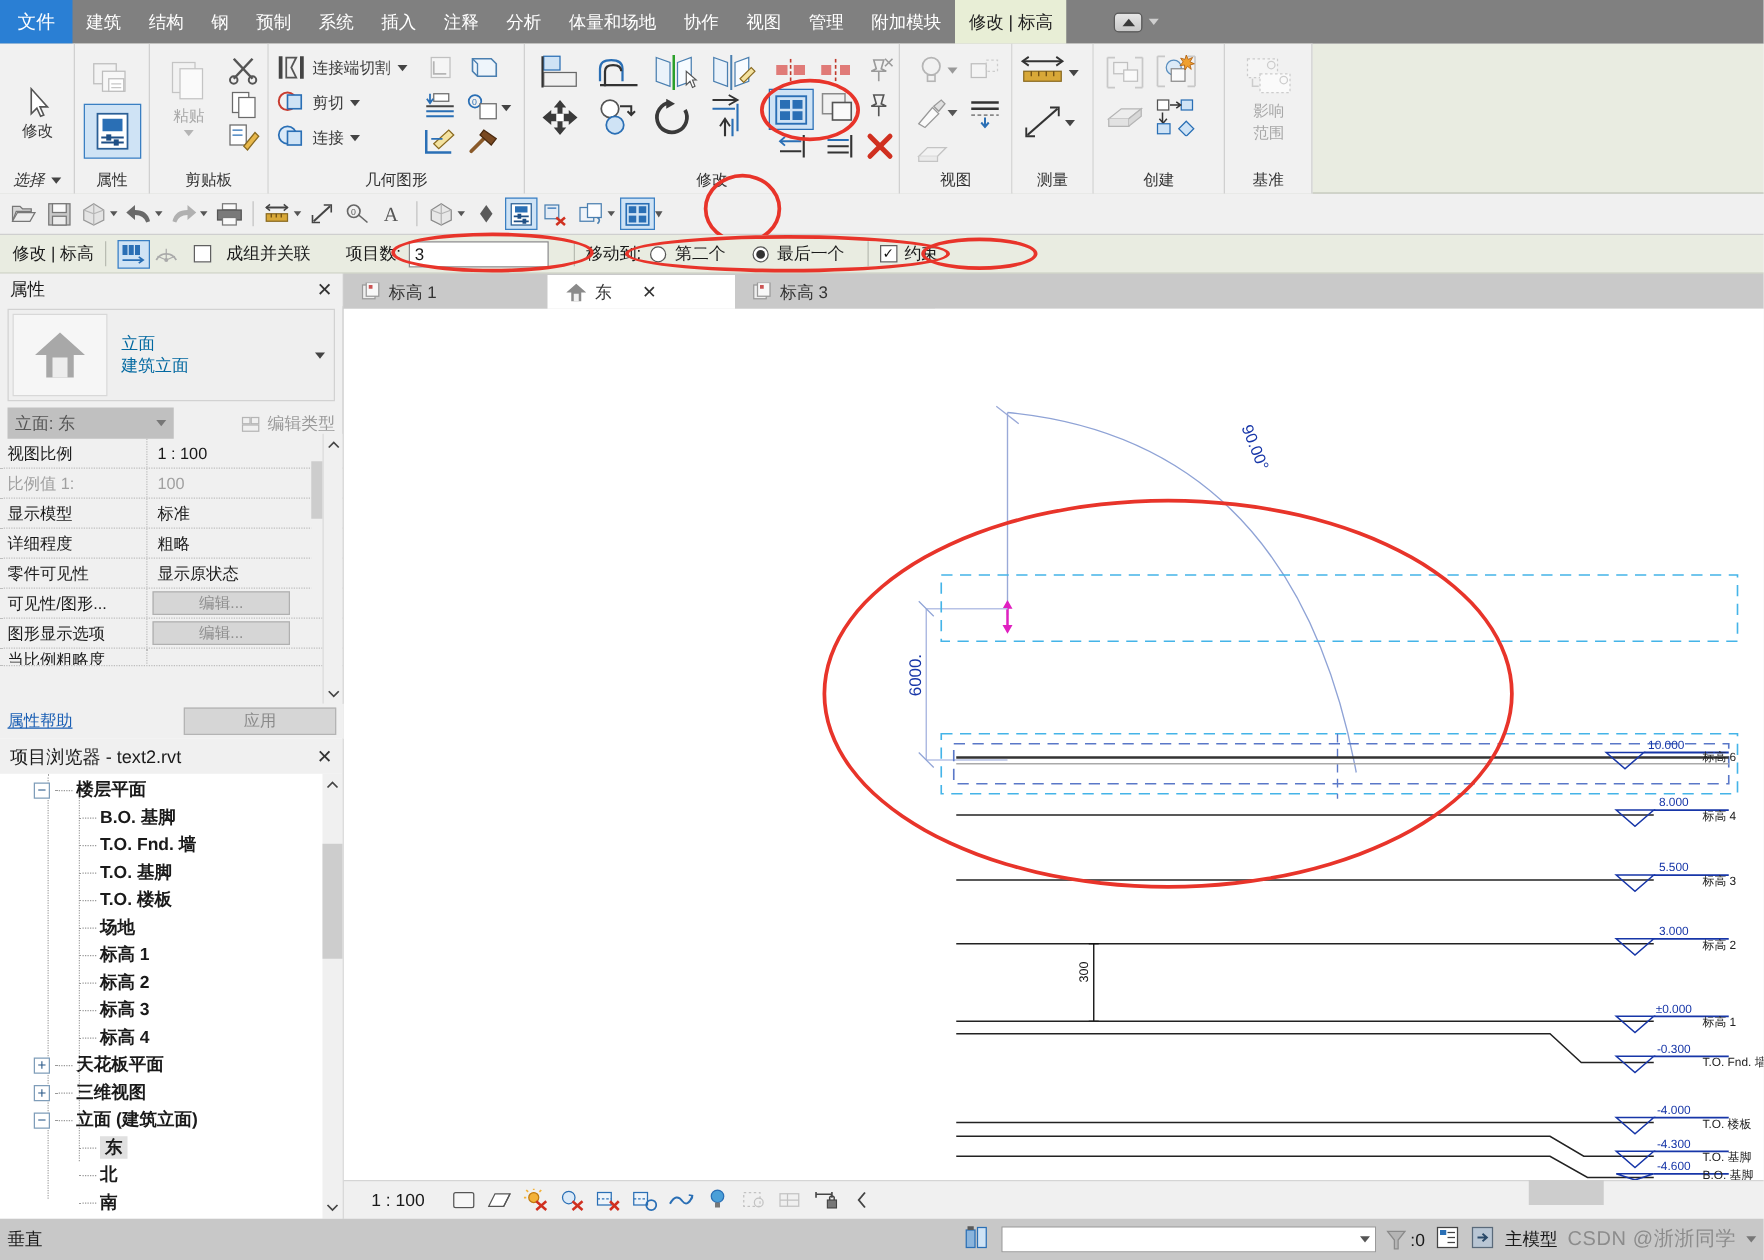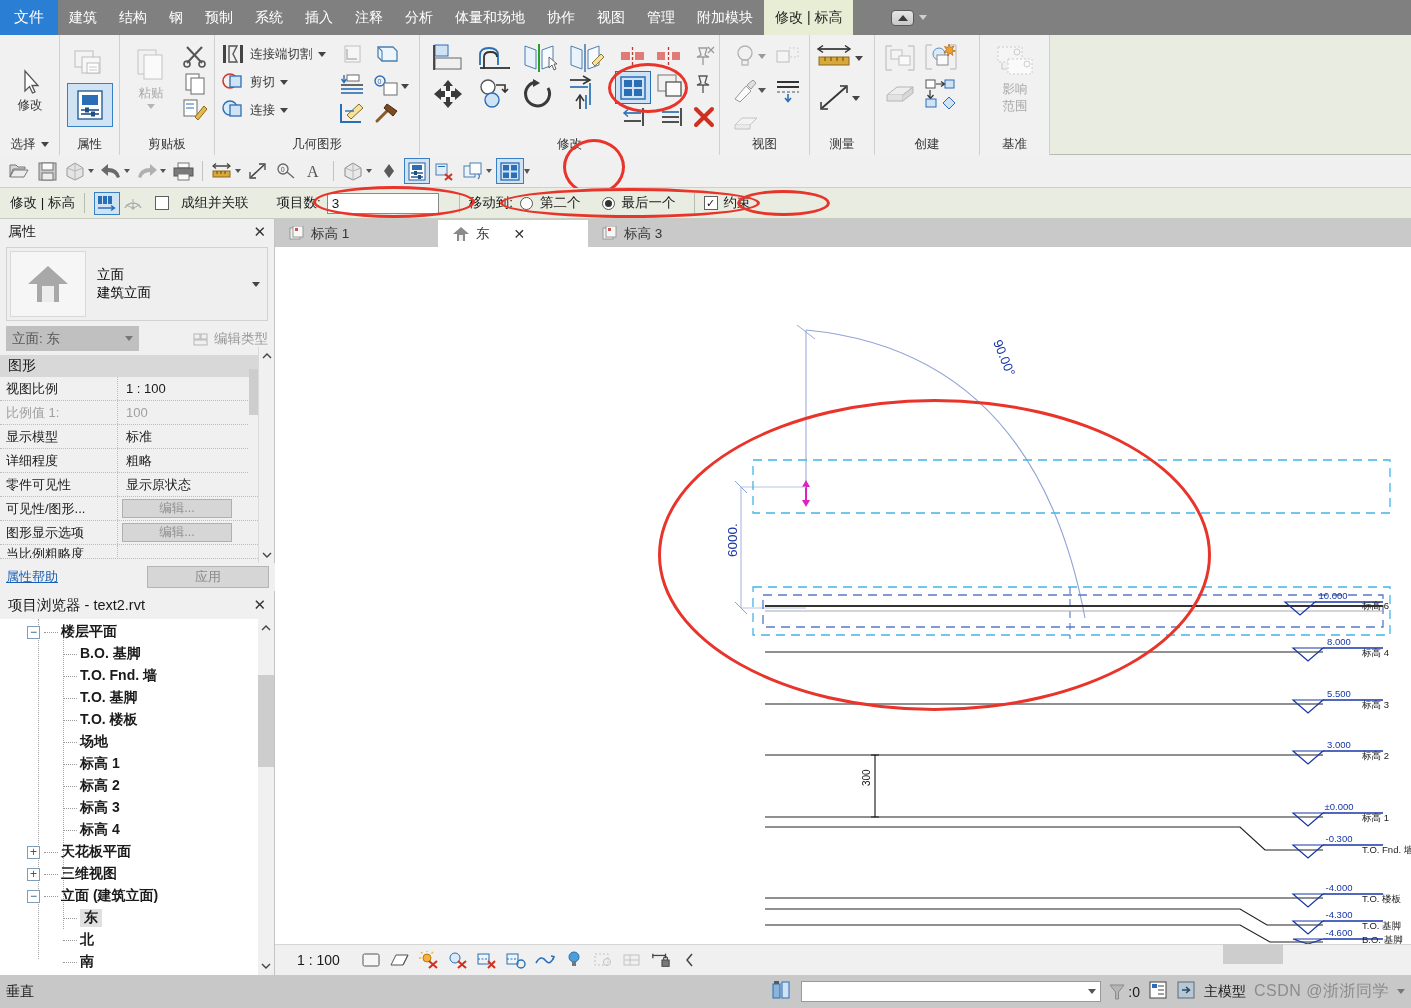--- a/index.html
+++ b/index.html
@@ -119,21 +119,21 @@
   .xbtn { font-size:15px; color:#333; font-weight:bold; cursor:default;}
   .prop-type {
     margin:2px 6px 0 6px; height:74px; background:#efefef; border:1px solid #d2d2d2;
     display:flex; align-items:stretch;
   }
   .prop-thumb {
     width:76px; margin:3px; border:1px solid #d8d8d8; background:#f6f6f6;
     display:flex;align-items:center;justify-content:center;
   }
   .prop-type-txt { flex:1; display:flex;flex-direction:column;justify-content:center;
-    color:#000000; font-size:13.5px; padding-left:8px;}
+    color:#0369a1; font-size:13.5px; padding-left:8px;}
   .prop-type-arrow { width:22px;display:flex;align-items:center;justify-content:center;}
   .prop-sel-row {
     margin:5px 6px 0 6px; height:25px; display:flex; align-items:center; gap:6px;
   }
   .prop-combo {
     flex:1; height:25px; background:#c0c0c0; display:flex;align-items:center;
     justify-content:space-between; padding:0 6px; font-size:13.5px; color:#555;
   }
   .edit-type { display:flex; align-items:center; gap:5px; color:#9a9a9a; font-size:13.5px;margin-left:48px;}
   .grp-head {
@@ -259,21 +259,21 @@
 
 <div id="ribbon">
 
   <div class="rib-panel" style="left:0;width:60px;">
     <div class="big-btn" style="left:1px;top:32px;">
       <svg width="30" height="30" viewBox="0 0 30 30">
         <path d="M10 4 L10 24 L14.5 19.5 L17.5 26 L20 25 L17 18.5 L23 18.5 Z" fill="#ffffff" stroke="#555" stroke-width="1.3"></path>
       </svg>
       <span class="rib-lbl">修改</span>
     </div>
-    <div class="rib-title" style="display:flex;align-items:center;justify-content:center;gap:5px;">
+    <div class="rib-title" style="display:flex;align-items:center;justify-content:center;gap:5px;font-style:italic;">
       <span>选择</span>
       <span class="dd-arrow"></span>
     </div>
   </div>
 
   <div class="rib-panel" style="left:60px;width:60px;">
     <div class="big-btn" style="left:1px;top:10px;">
       <svg width="42" height="40" viewBox="0 0 42 40">
         <rect x="6" y="6" width="18" height="16" fill="#f3f3f3" stroke="#bdbdbd"></rect>
         <rect x="13" y="12" width="18" height="16" fill="#f7f7f7" stroke="#bdbdbd"></rect>
@@ -848,24 +848,20 @@
     </div>
     <div class="edit-type">
       <svg width="16" height="16" viewBox="0 0 16 16">
         <rect x="1" y="3" width="6" height="5" fill="none" stroke="#b5b5b5"></rect>
         <rect x="8" y="3" width="6" height="5" fill="none" stroke="#b5b5b5"></rect>
         <rect x="1" y="9" width="13" height="5" fill="none" stroke="#b5b5b5"></rect>
       </svg>
       <span>编辑类型</span>
     </div>
   </div>
-  <div class="grp-head">
-    <span>图形</span>
-    <span style="font-size:11px;color:#555;">⌃</span>
-  </div>
   <div class="prop-grid">
     <div class="prow">
       <div class="pk">视图比例</div>
       <div class="pv">1 : 100</div>
     </div>
     <div class="prow">
       <div class="pk dim">比例值 1:</div>
       <div class="pv dim">100</div>
     </div>
     <div class="prow">

